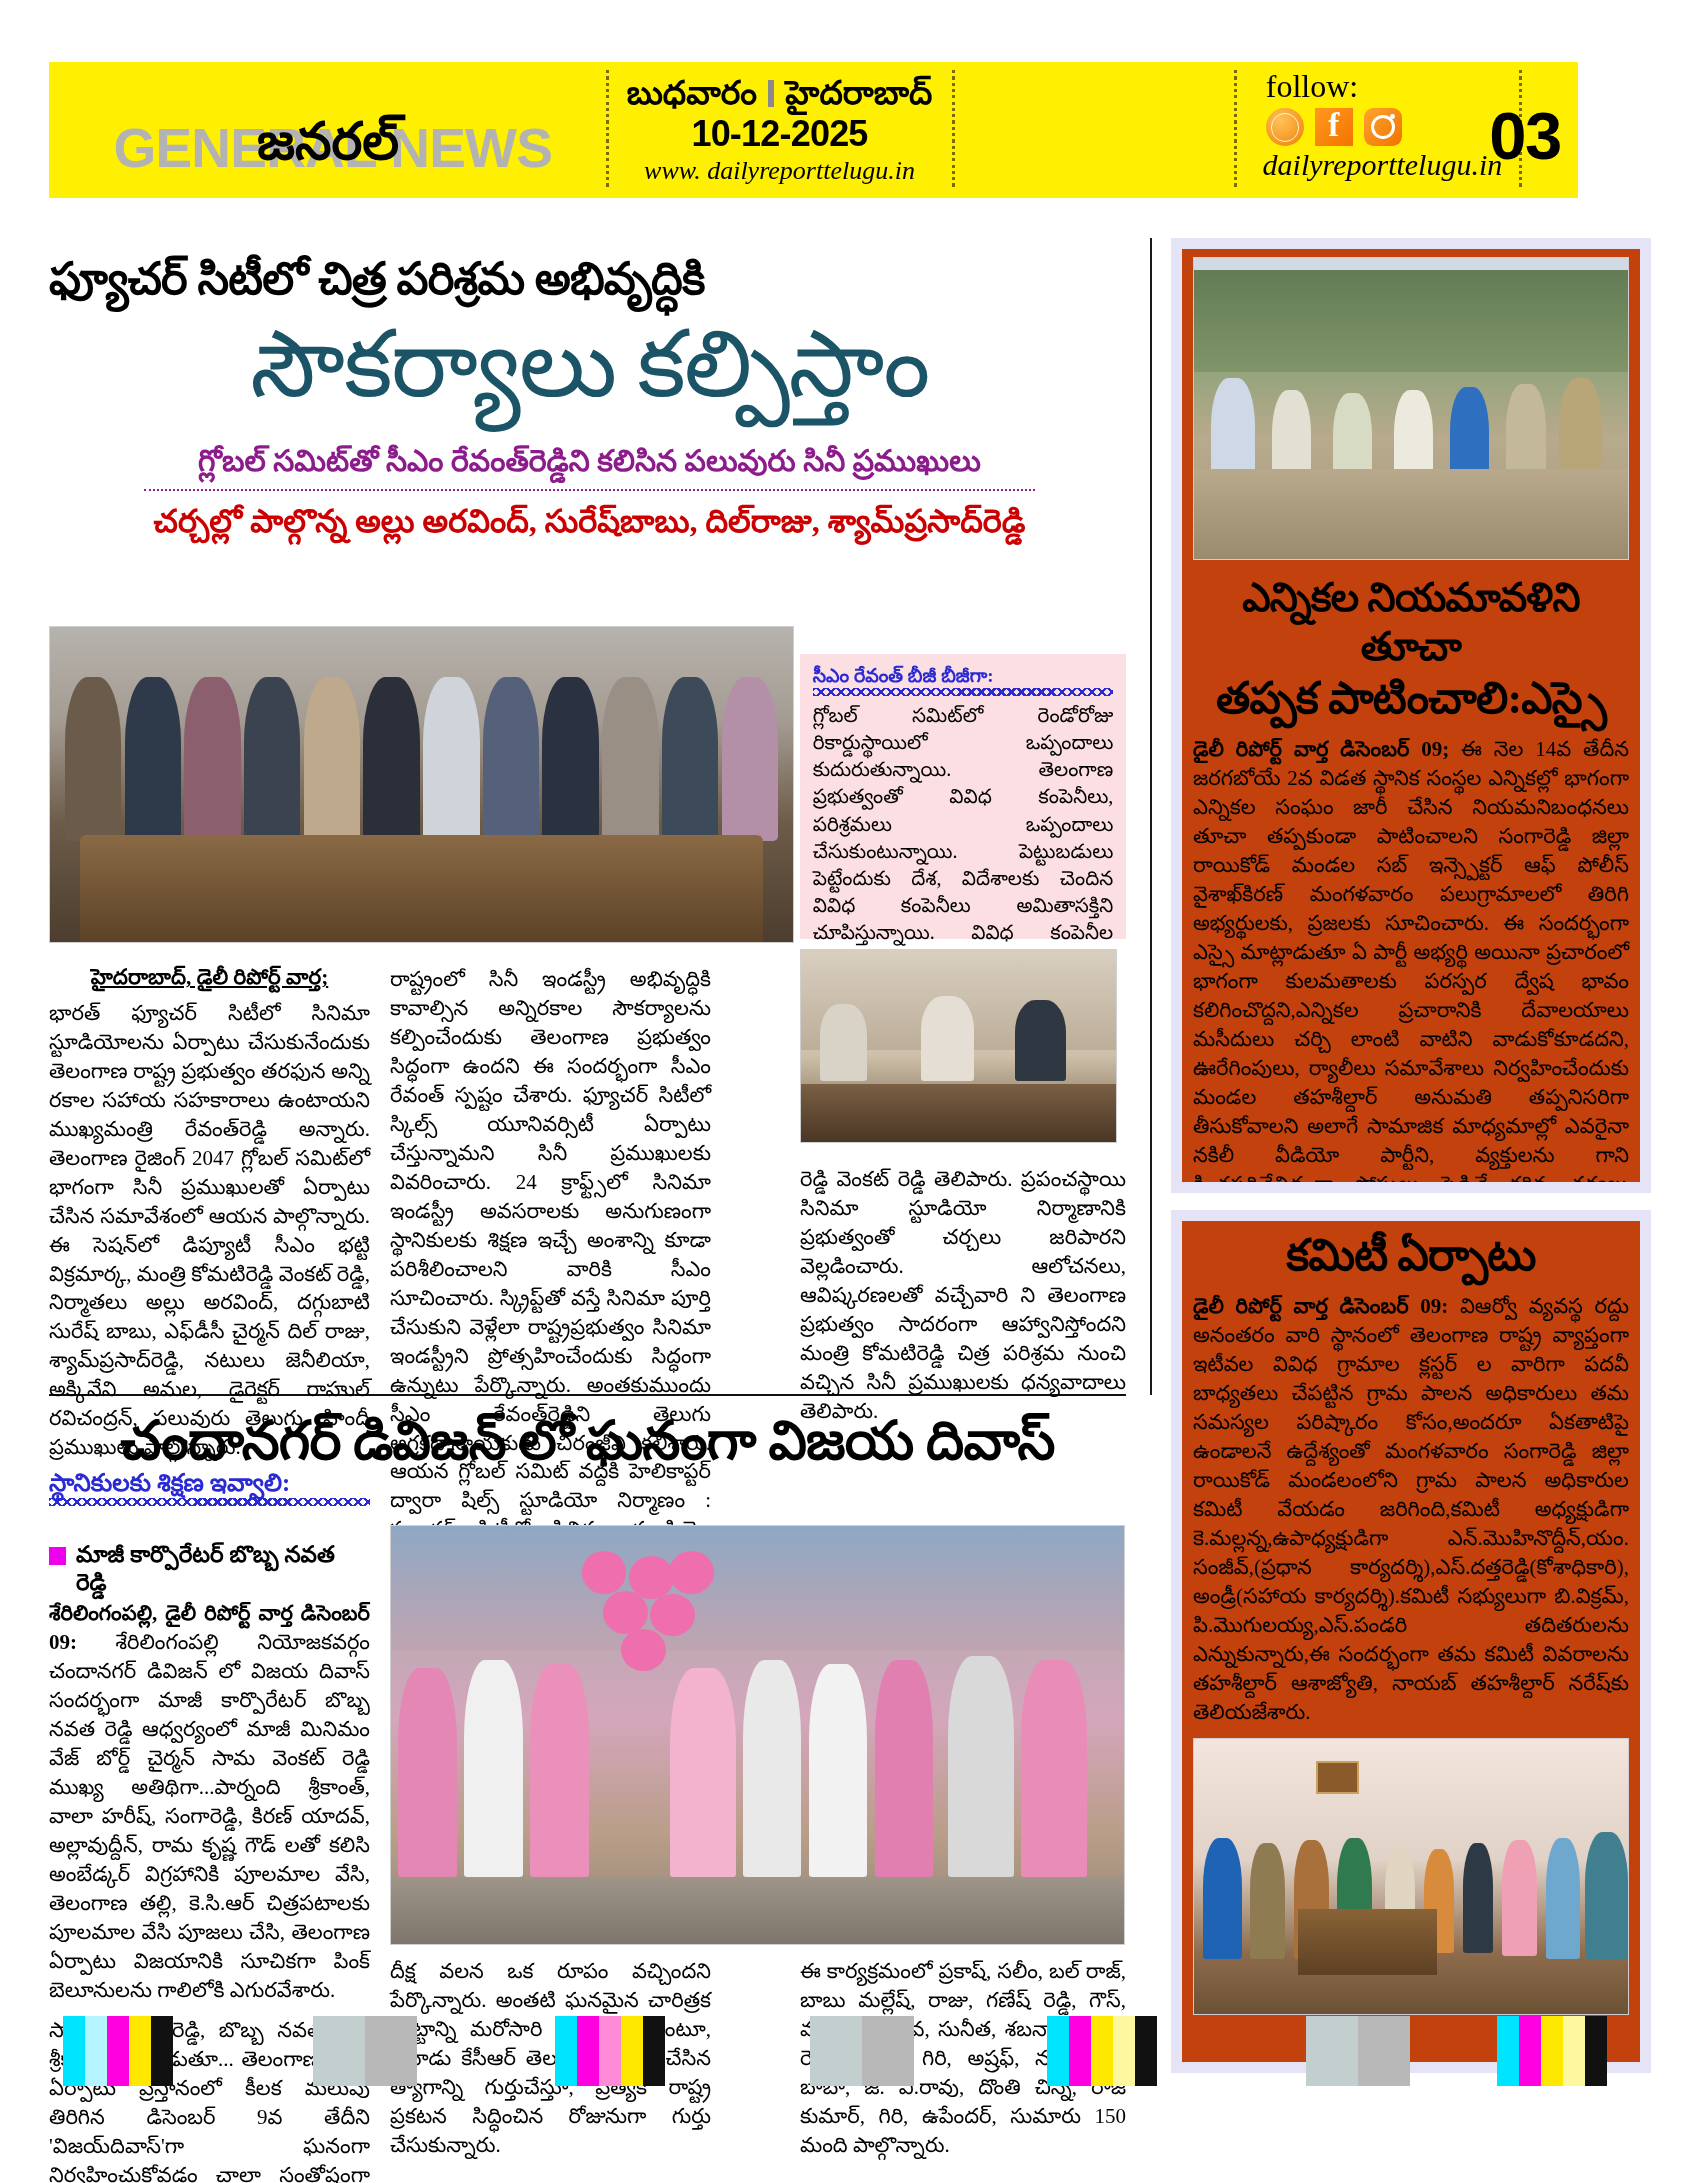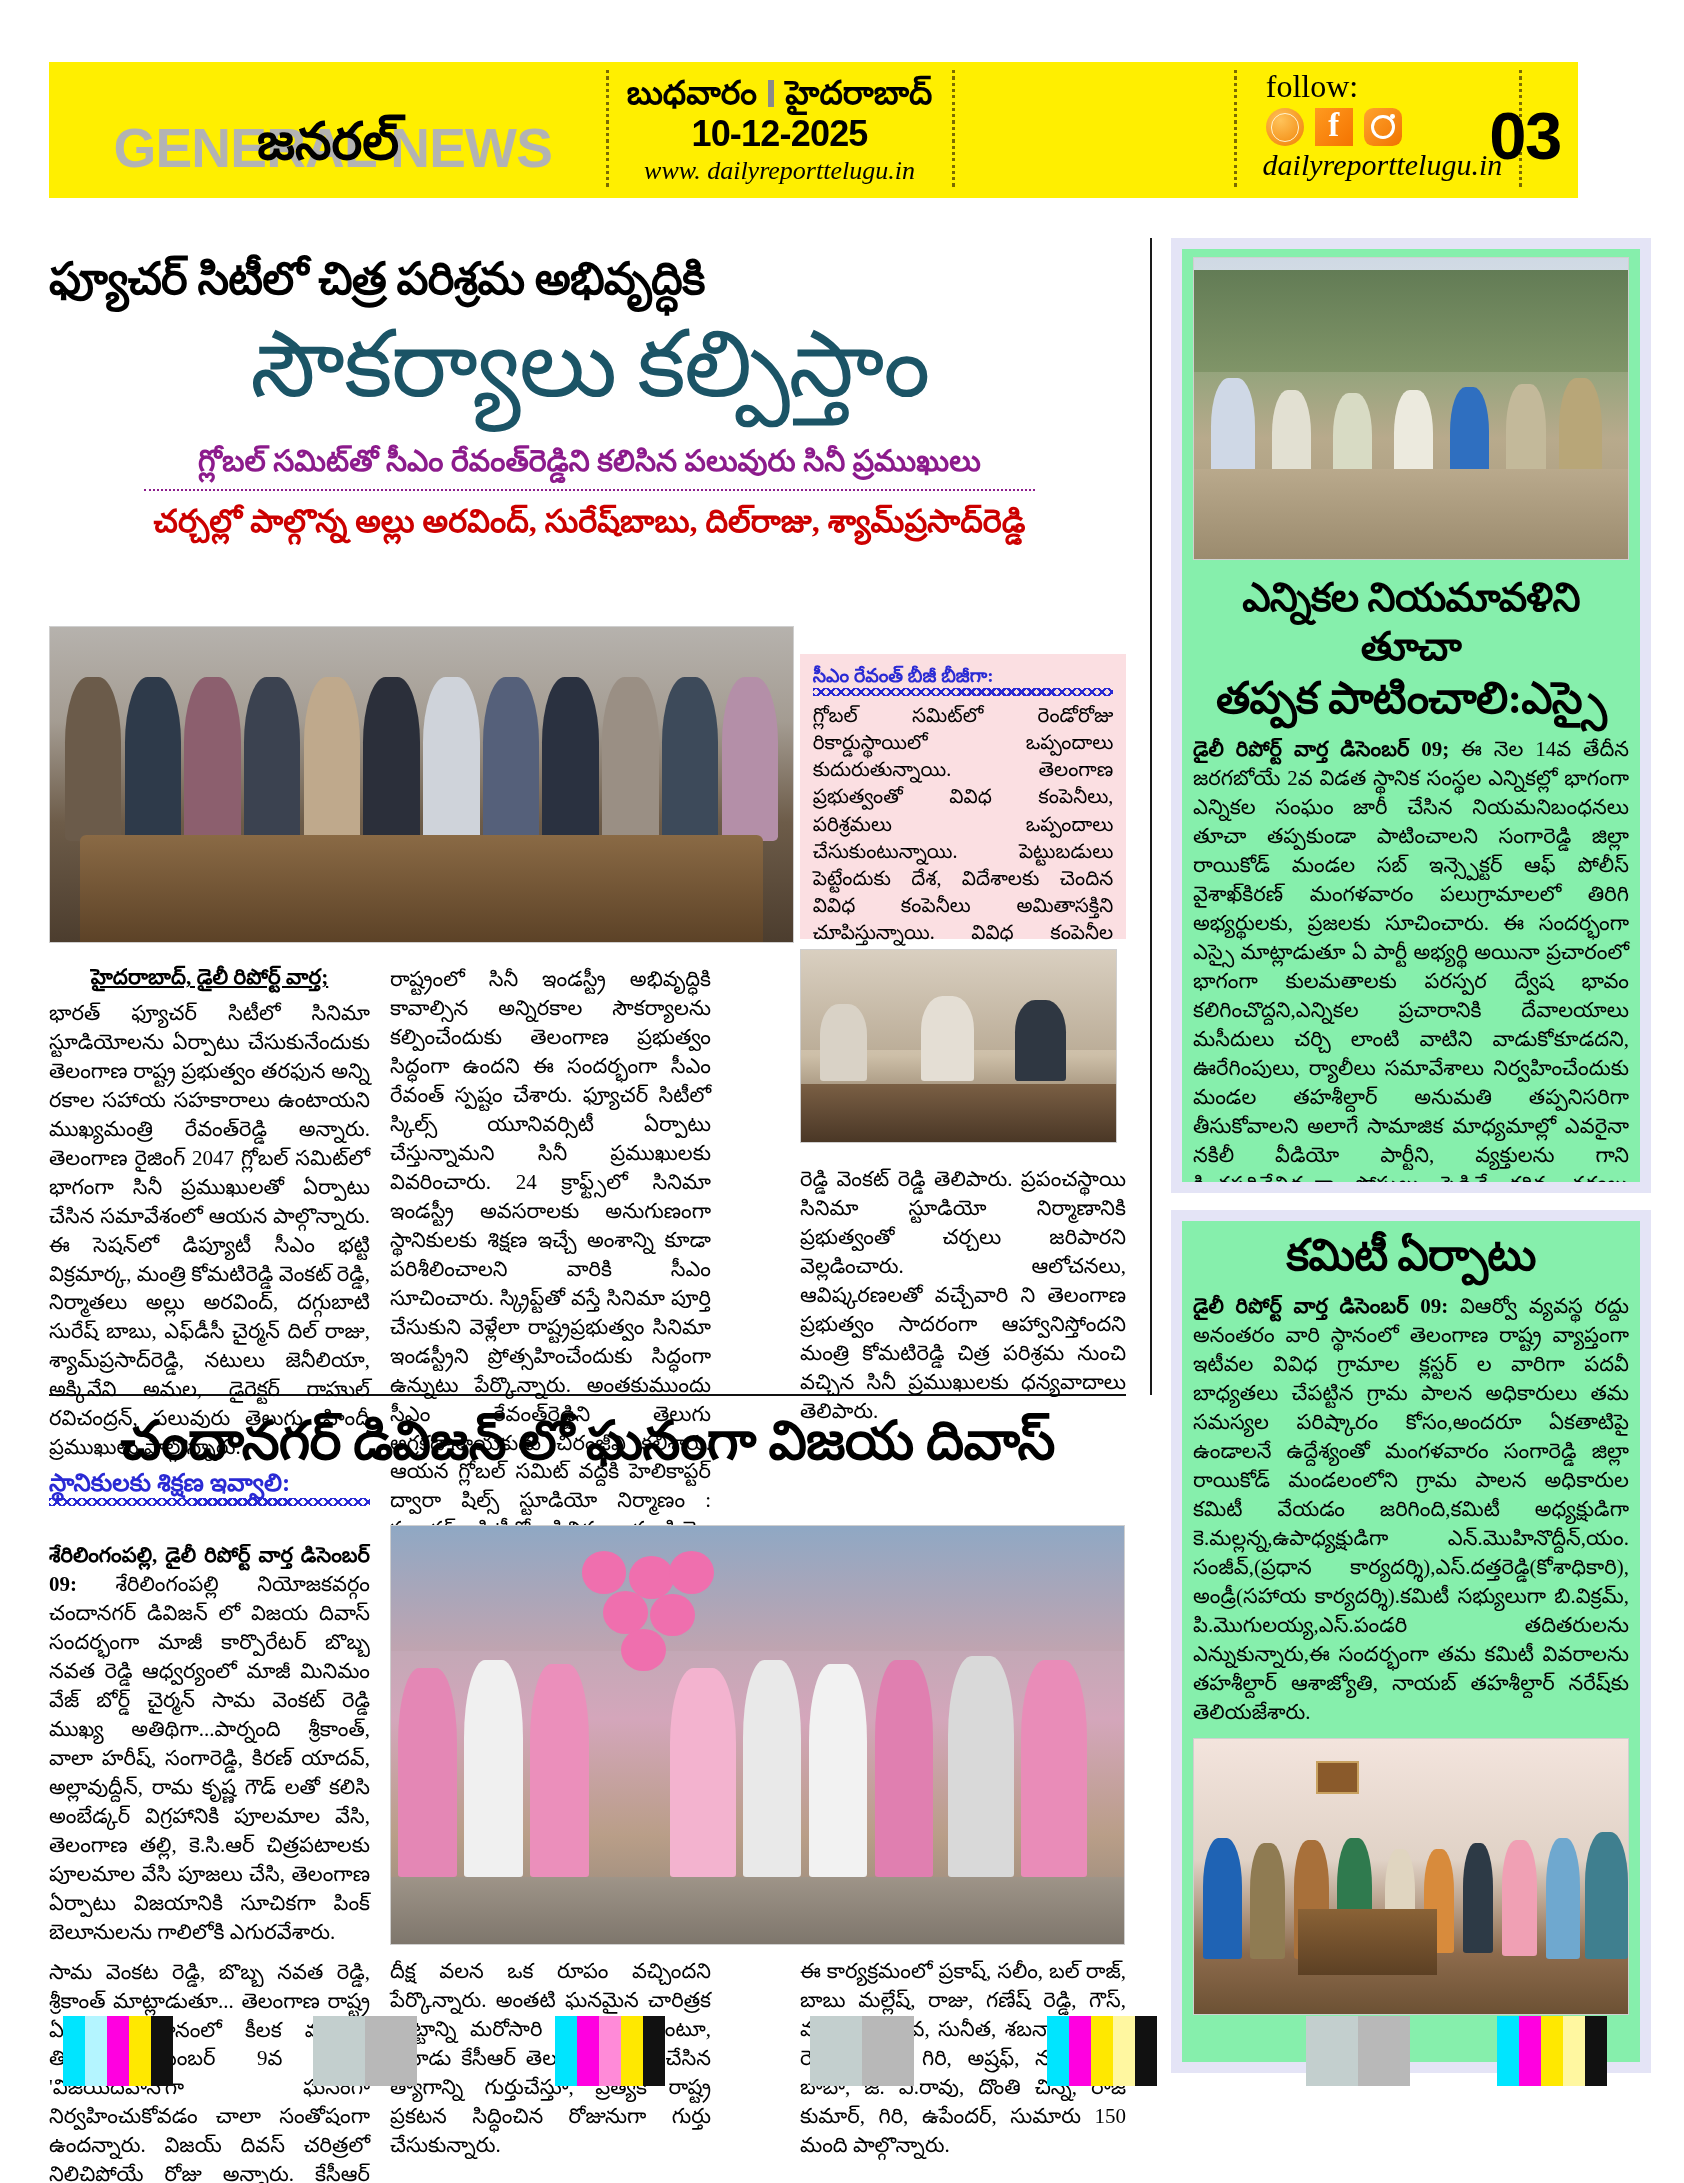--- a/index.html
+++ b/index.html
@@ -188,21 +188,21 @@
     position: absolute; left: 800px; top: 654px; width: 326px; height: 285px;
     background: #fbdfe2; padding: 11px 12.7px 8px 12.7px;
   }
   .pinkbox .subhead-blue { margin-top: 0; font-size: 19px; }
   .pinkbox .btext { font-size: 20px; line-height: 1.36; }
 
   
   .panel {
     position: absolute; background: #e4e4f6; padding: 11px;
   }
-  .panel-inner { background: #86efac; width: 100%; height: 100%; padding: 8px 11px; overflow: hidden; }
+  .panel-inner { background: #c2410c; width: 100%; height: 100%; padding: 8px 11px; overflow: hidden; }
   .side-head {
     font-family: "Liberation Serif", serif; font-weight: bold; font-size: 40px;
     color: #000; text-align: center; line-height: 1.22; letter-spacing: -0.8px;
   }
   .side-head .l2 { font-size: 44px; display: block; }
   .side-body {
     font-family: "Liberation Serif", serif; font-size: 21px; color: #000;
     line-height: 1.38; text-align: justify; margin-top: 9.5px;
   }
 
@@ -380,20 +380,24 @@
           <div style="position:absolute;left:90%;top:34%;width:10%;height:46%;background:#3f7f8f;border-radius:40% 40% 3.2px 3.2px"></div>
           <div style="position:absolute;left:24%;top:62%;width:32%;height:24%;background:linear-gradient(180deg,#8a6236,#5c4024)"></div>
         </div>
       </div>
     </div>
   </div>
 
   <div class="bottom-head">చందానగర్ డివిజన్ లో ఘనంగా విజయ దివాస్</div>
 
   <div class="col" style="left:49px; top:1541px; width:321px;">
+    <div class="bullet-line">
+      <div class="mag-square"></div>
+      <div class="bullet-text">మాజీ కార్పొరేటర్ బొబ్బ నవత రెడ్డి</div>
+    </div>
     <div class="btext">
       <span class="inline-lead">శేరిలింగంపల్లి, డైలీ రిపోర్ట్ వార్త డిసెంబర్ 09:</span>
       <span>శేరిలింగంపల్లి నియోజకవర్గం చందానగర్ డివిజన్ లో విజయ దివాస్ సందర్భంగా మాజీ కార్పొరేటర్ బొబ్బ నవత రెడ్డి ఆధ్వర్యంలో మాజీ మినిమం వేజ్ బోర్డ్ చైర్మన్ సామ వెంకట్ రెడ్డి ముఖ్య అతిథిగా...పార్నంది శ్రీకాంత్, వాలా హరీష్, సంగారెడ్డి, కిరణ్ యాదవ్, అల్లావుద్దీన్, రామ కృష్ణ గౌడ్ లతో కలిసి అంబేడ్కర్ విగ్రహానికి పూలమాల వేసి, తెలంగాణ తల్లి, కె.సి.ఆర్ చిత్రపటాలకు పూలమాల వేసి పూజలు చేసి, తెలంగాణ ఏర్పాటు విజయానికి సూచికగా పింక్ బెలూనులను గాలిలోకి ఎగురవేశారు.</span>
     </div>
     <div class="btext" style="margin-top:11px;">సామ వెంకట రెడ్డి, బొబ్బ నవత రెడ్డి, శ్రీకాంత్ మాట్లాడుతూ... తెలంగాణ రాష్ట్ర ఏర్పాటు ప్రస్తానంలో కీలక మలుపు తిరిగిన డిసెంబర్ 9వ తేదీని 'విజయ్‌దివాస్'గా ఘనంగా నిర్వహించుకోవడం చాలా సంతోషంగా ఉందన్నారు. విజయ్ దివస్ చరిత్రలో నిలిచిపోయే రోజు అన్నారు. కేసీఆర్ చేపట్టిన ఆమరణ నిరాహార దీక్షకు తలొగ్గి, కేంద్ర ప్రభుత్వం తెలంగాణ రాష్ట్ర ఏర్పాటుపై క్రియాస ప్రారంభిస్తున్నట్లు ప్రకటించిన రోజే కేసీఆర్ 11 రోజుల దీక్ష డిసెంబర్ 9 రోజే 60 సంవత్సరాల తెలంగాణ ఆకాంక్షకు కేసీఆర్ గారి ఆమరణ నిరాహార</div>
   </div>
 
   <div class="photo photo-rally">
     <div class="ph-inner">
       <div style="position:absolute;left:0;top:0;width:100%;height:30%;background:linear-gradient(180deg,#8fa8c4,#c0a4b0)"></div>

